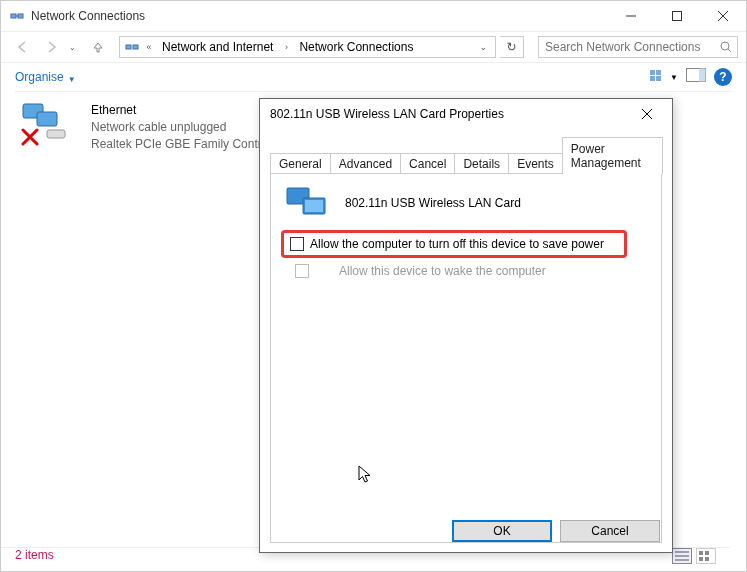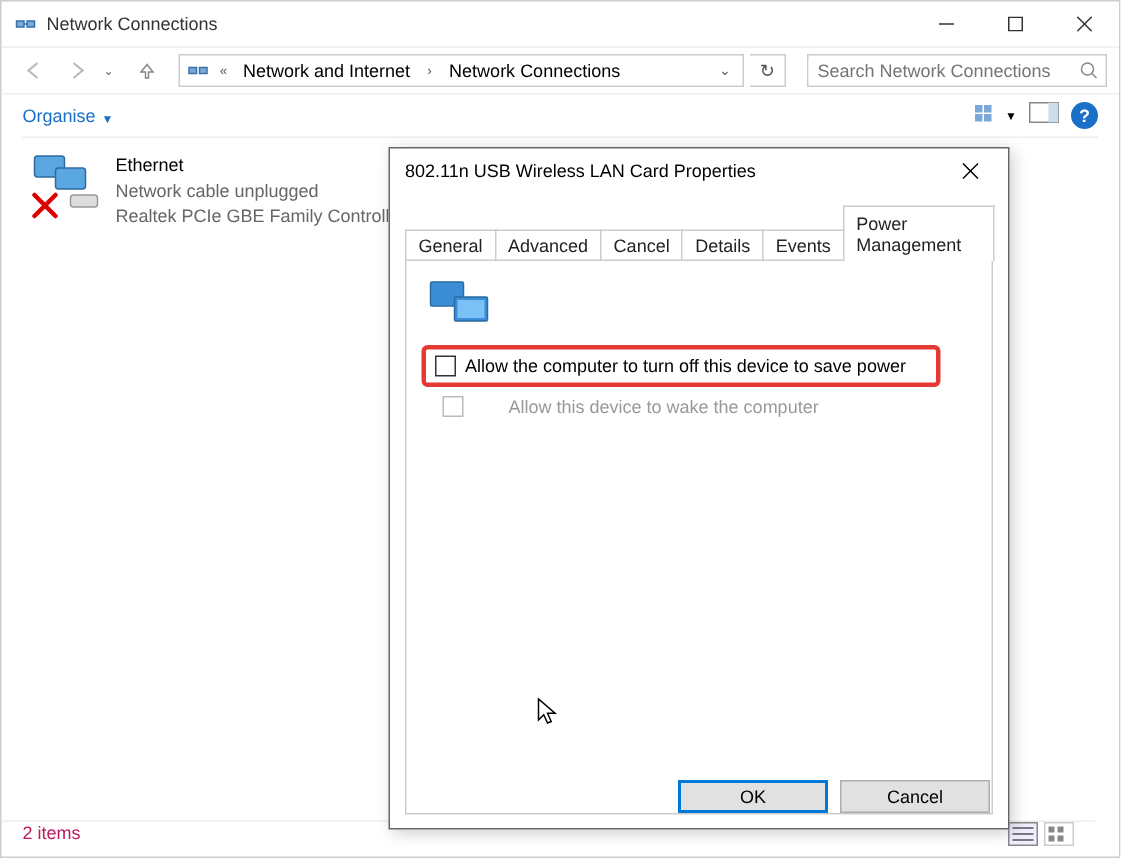--- a/index.html
+++ b/index.html
@@ -25,21 +25,21 @@
     .search-box .sicon { width: 22px; display: flex; align-items: center; justify-content: center; color: #555; }
     .second-bar { height: 28px; display: flex; align-items: center; padding: 0 14px; }
     .organise { color: #1a6fc9; font-size: 12px; display: flex; align-items: flex-end; gap: 4px; }
     .organise .caret { font-size: 8px; }
     .spacer { flex: 1; }
     .toolbar-right { display:flex; align-items:center; gap:8px;}
     .view-icons { display:flex; align-items:center; gap:2px;}
     .help-icon { width:18px; height:18px; border-radius:50%; background:#1a6fc9; color:#fff; font-size:12px; font-weight:bold; display:flex;align-items:center;justify-content:center;}
     .divider { height:1px; background:#eee; margin: 0 14px;}
     .content { position: absolute; top: 93px; left: 0; right: 0; bottom: 24px; }
-    .item { position: absolute; top: 8px; left: 18px; display: flex; gap: 10px; }
+    .item { position: absolute; top: 8px; left: 18px; display: flex; gap: 24px; }
     .item-icon { width: 48px; height: 44px; position: relative; }
     .item-text { font-size: 12px; line-height: 17px; }
     .item-text .l1 { color: #000; }
     .item-text .l2 { color: #666; }
     .item-text .l3 { color: #666; }
     .statusbar { position: absolute; bottom: 0; left: 0; right: 16px; height: 24px; border-top: 1px solid #eee; display: flex; align-items: flex-start; padding: 0 14px; font-size: 12px; color: #be185d; }
     .status-right { margin-left: auto; display:flex; gap:4px; align-items:center;}
     .view-toggle { width:20px; height:16px; border:1px solid #ccc; }
     .view-toggle.active { border-color:#888; background:#eef;}
 
@@ -222,20 +222,21 @@
     </div>
     <div class="tab-panel">
       <div class="device-row">
         <div class="device-icon">
           <svg viewBox="0 0 46 34">
             <rect x="2" y="2" width="22" height="16" rx="1" fill="#3b8ed6" stroke="#2a6ba3"></rect>
             <rect x="18" y="12" width="22" height="16" rx="1" fill="#3b8ed6" stroke="#2a6ba3"></rect>
             <rect x="20" y="14" width="18" height="12" fill="#7cc1f6"></rect>
           </svg>
         </div>
+        <span class="device-label">802.11n USB Wireless LAN Card</span>
       </div>
       <div class="highlight-box">
         <span class="chk"></span>
         <span class="opt-label">Allow the computer to turn off this device to save power</span>
       </div>
       <div class="opt2">
         <span class="chk disabled"></span>
         <span class="opt-label">Allow this device to wake the computer</span>
       </div>
     </div>

